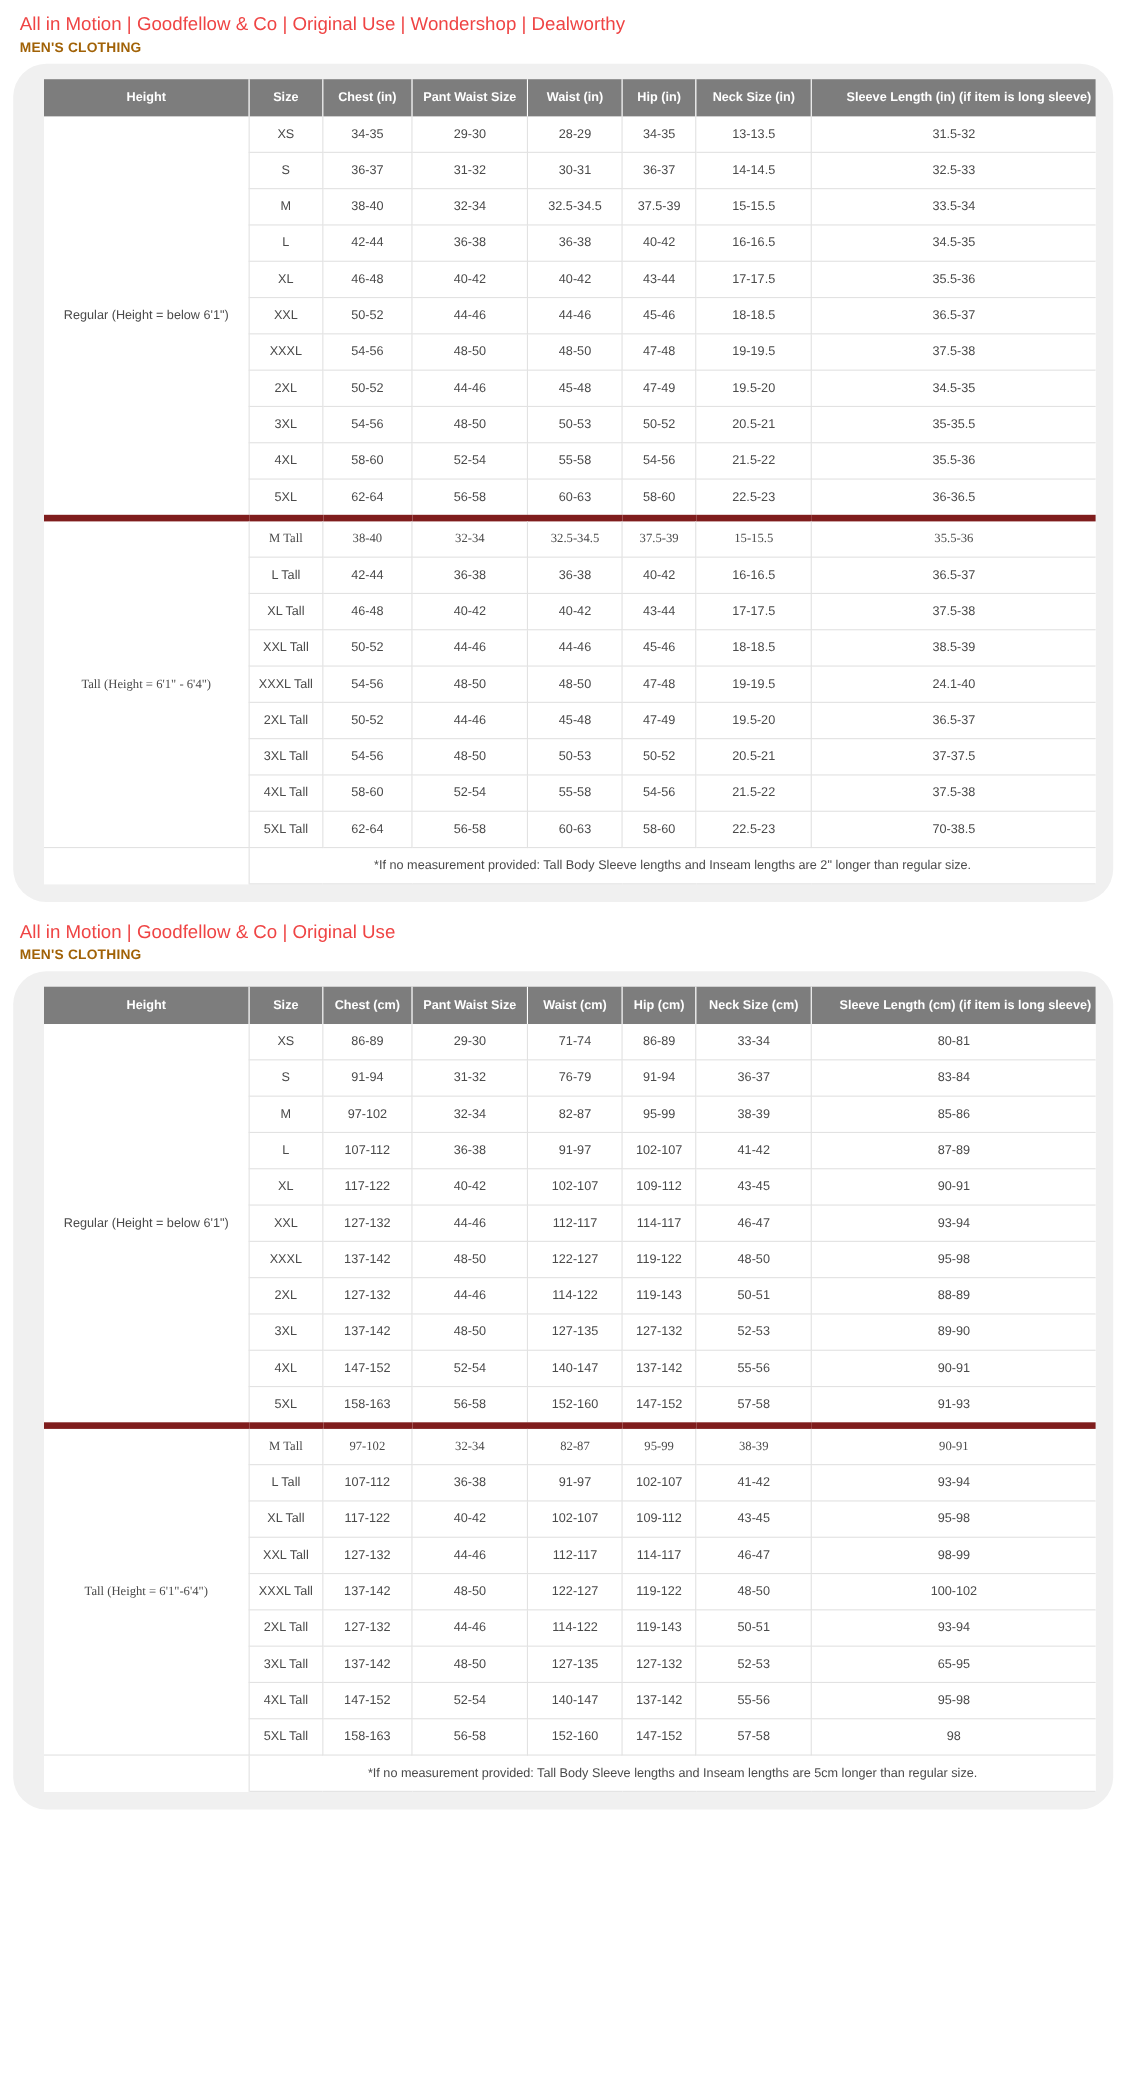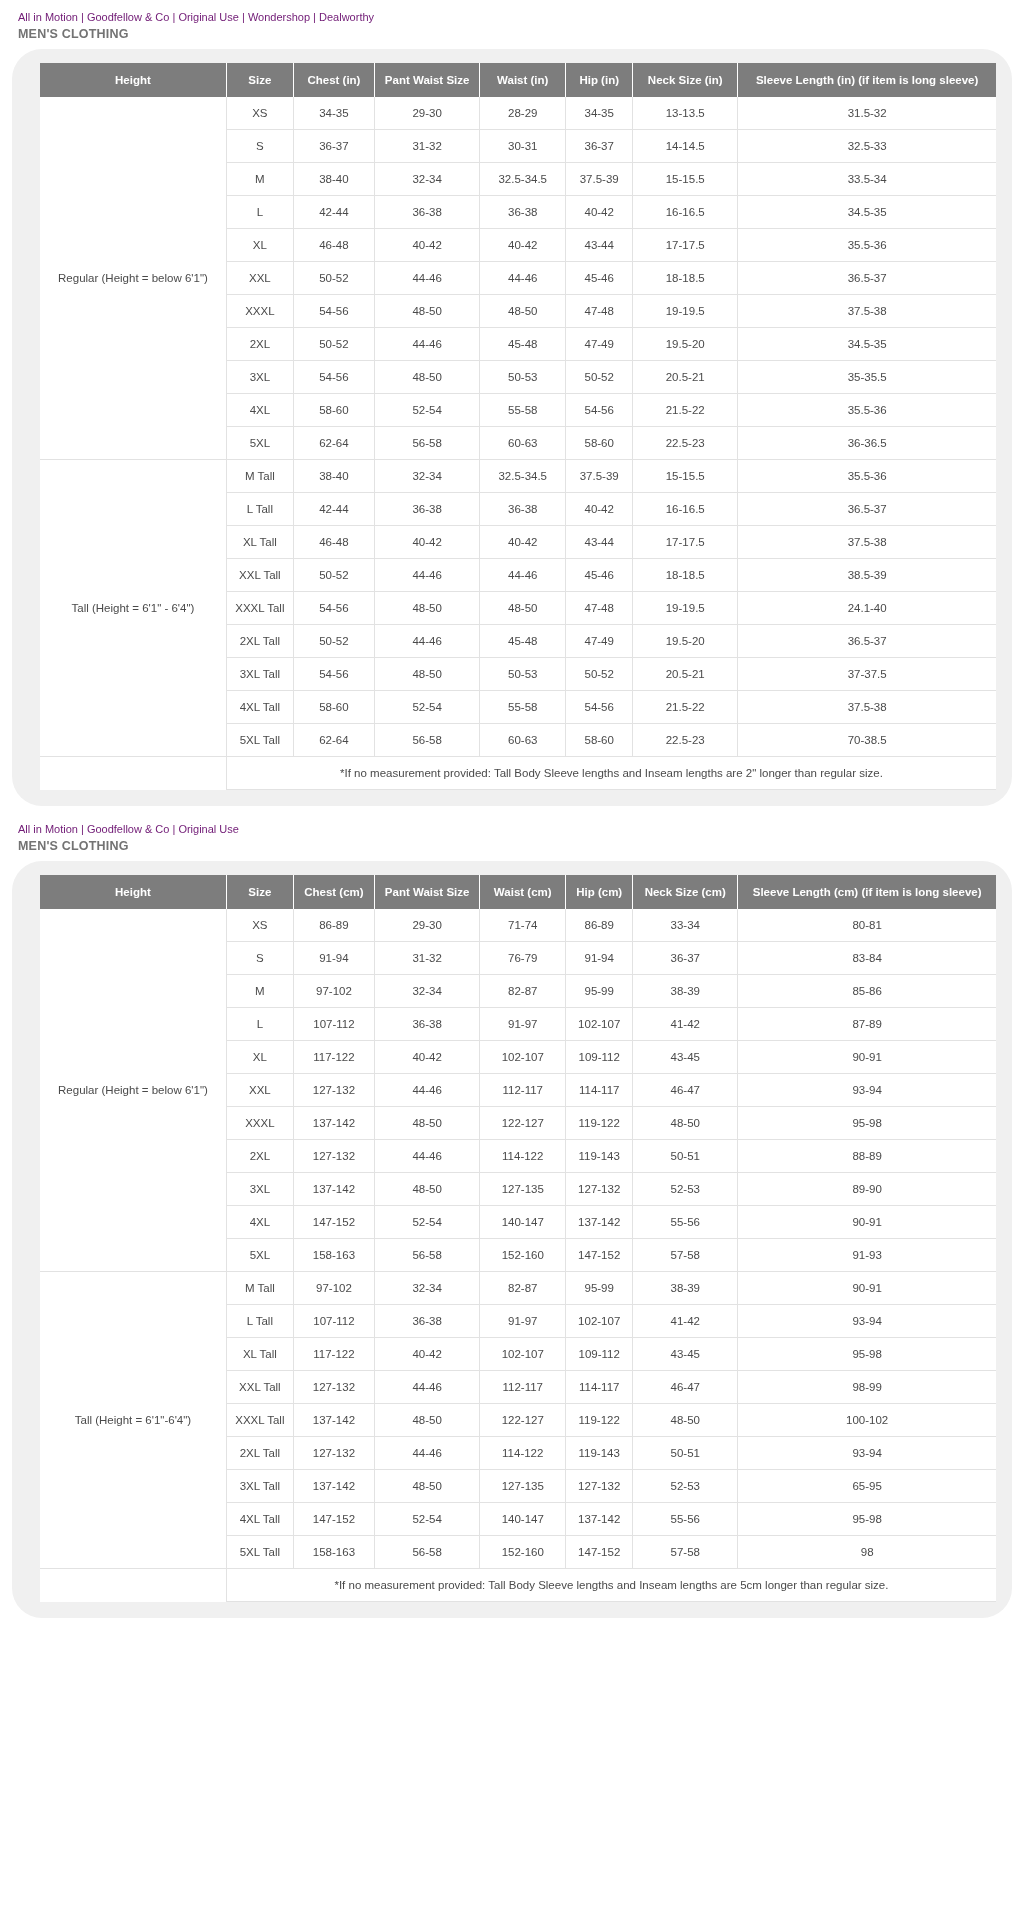--- a/index.html
+++ b/index.html
@@ -12,29 +12,29 @@
     font-family: "Liberation Sans", sans-serif;
     color: #333333;
     -webkit-font-smoothing: antialiased;
   }
   .page {
     width: 1024px;
     box-sizing: border-box;
     padding: 10px 12px 18px 12px;
   }
   .section-heading {
-    font-size: 11px;
-    color: #701a75;
+    font-size: 17px;
+    color: #ef4444;
     line-height: 1.45;
     margin: 0 0 1px 6px;
   }
   .section-subheading {
     font-size: 12.5px;
     font-weight: bold;
-    color: #737373;
+    color: #a16207;
     letter-spacing: 0.2px;
     margin: 0 0 8px 6px;
   }
   .table-shell {
     background: #f0f0f0;
     padding: 14px 16px 16px 28px;
     box-sizing: border-box;
     border-radius: 30px;
   }
   table.size-table {
@@ -48,41 +48,43 @@
     color: #ffffff;
     font-size: 11.5px;
     font-weight: bold;
     text-align: center;
     padding: 11px 4px;
     border-right: 1px solid #ffffff;
     vertical-align: middle;
   }
   table.size-table th:last-child {
     border-right: none;
+    text-align: right;
   }
   table.size-table td {
     font-size: 11.5px;
     color: #4a4a4a;
     text-align: center;
     padding: 10px 4px;
     border-bottom: 1px solid #e2e2e2;
     border-right: 1px solid #e2e2e2;
     background: #ffffff;
     vertical-align: middle;
   }
   table.size-table td:last-child {
     border-right: none;
   }
   td.height-cell {
     border-right: 1px solid #e2e2e2;
     font-size: 11.5px;
     color: #4a4a4a;
   }
   tr.group-start td {
-    border-top: 1px solid #7f1d1d;
+    border-top: 6px solid #7f1d1d;
+    font-family: Liberation Serif, serif;
   }
   td.footnote {
     font-size: 11.5px;
     color: #4a4a4a;
     padding: 14px 6px;
     border-bottom: none;
     border-right: none;
     text-align: center;
   }
   .block-gap {

